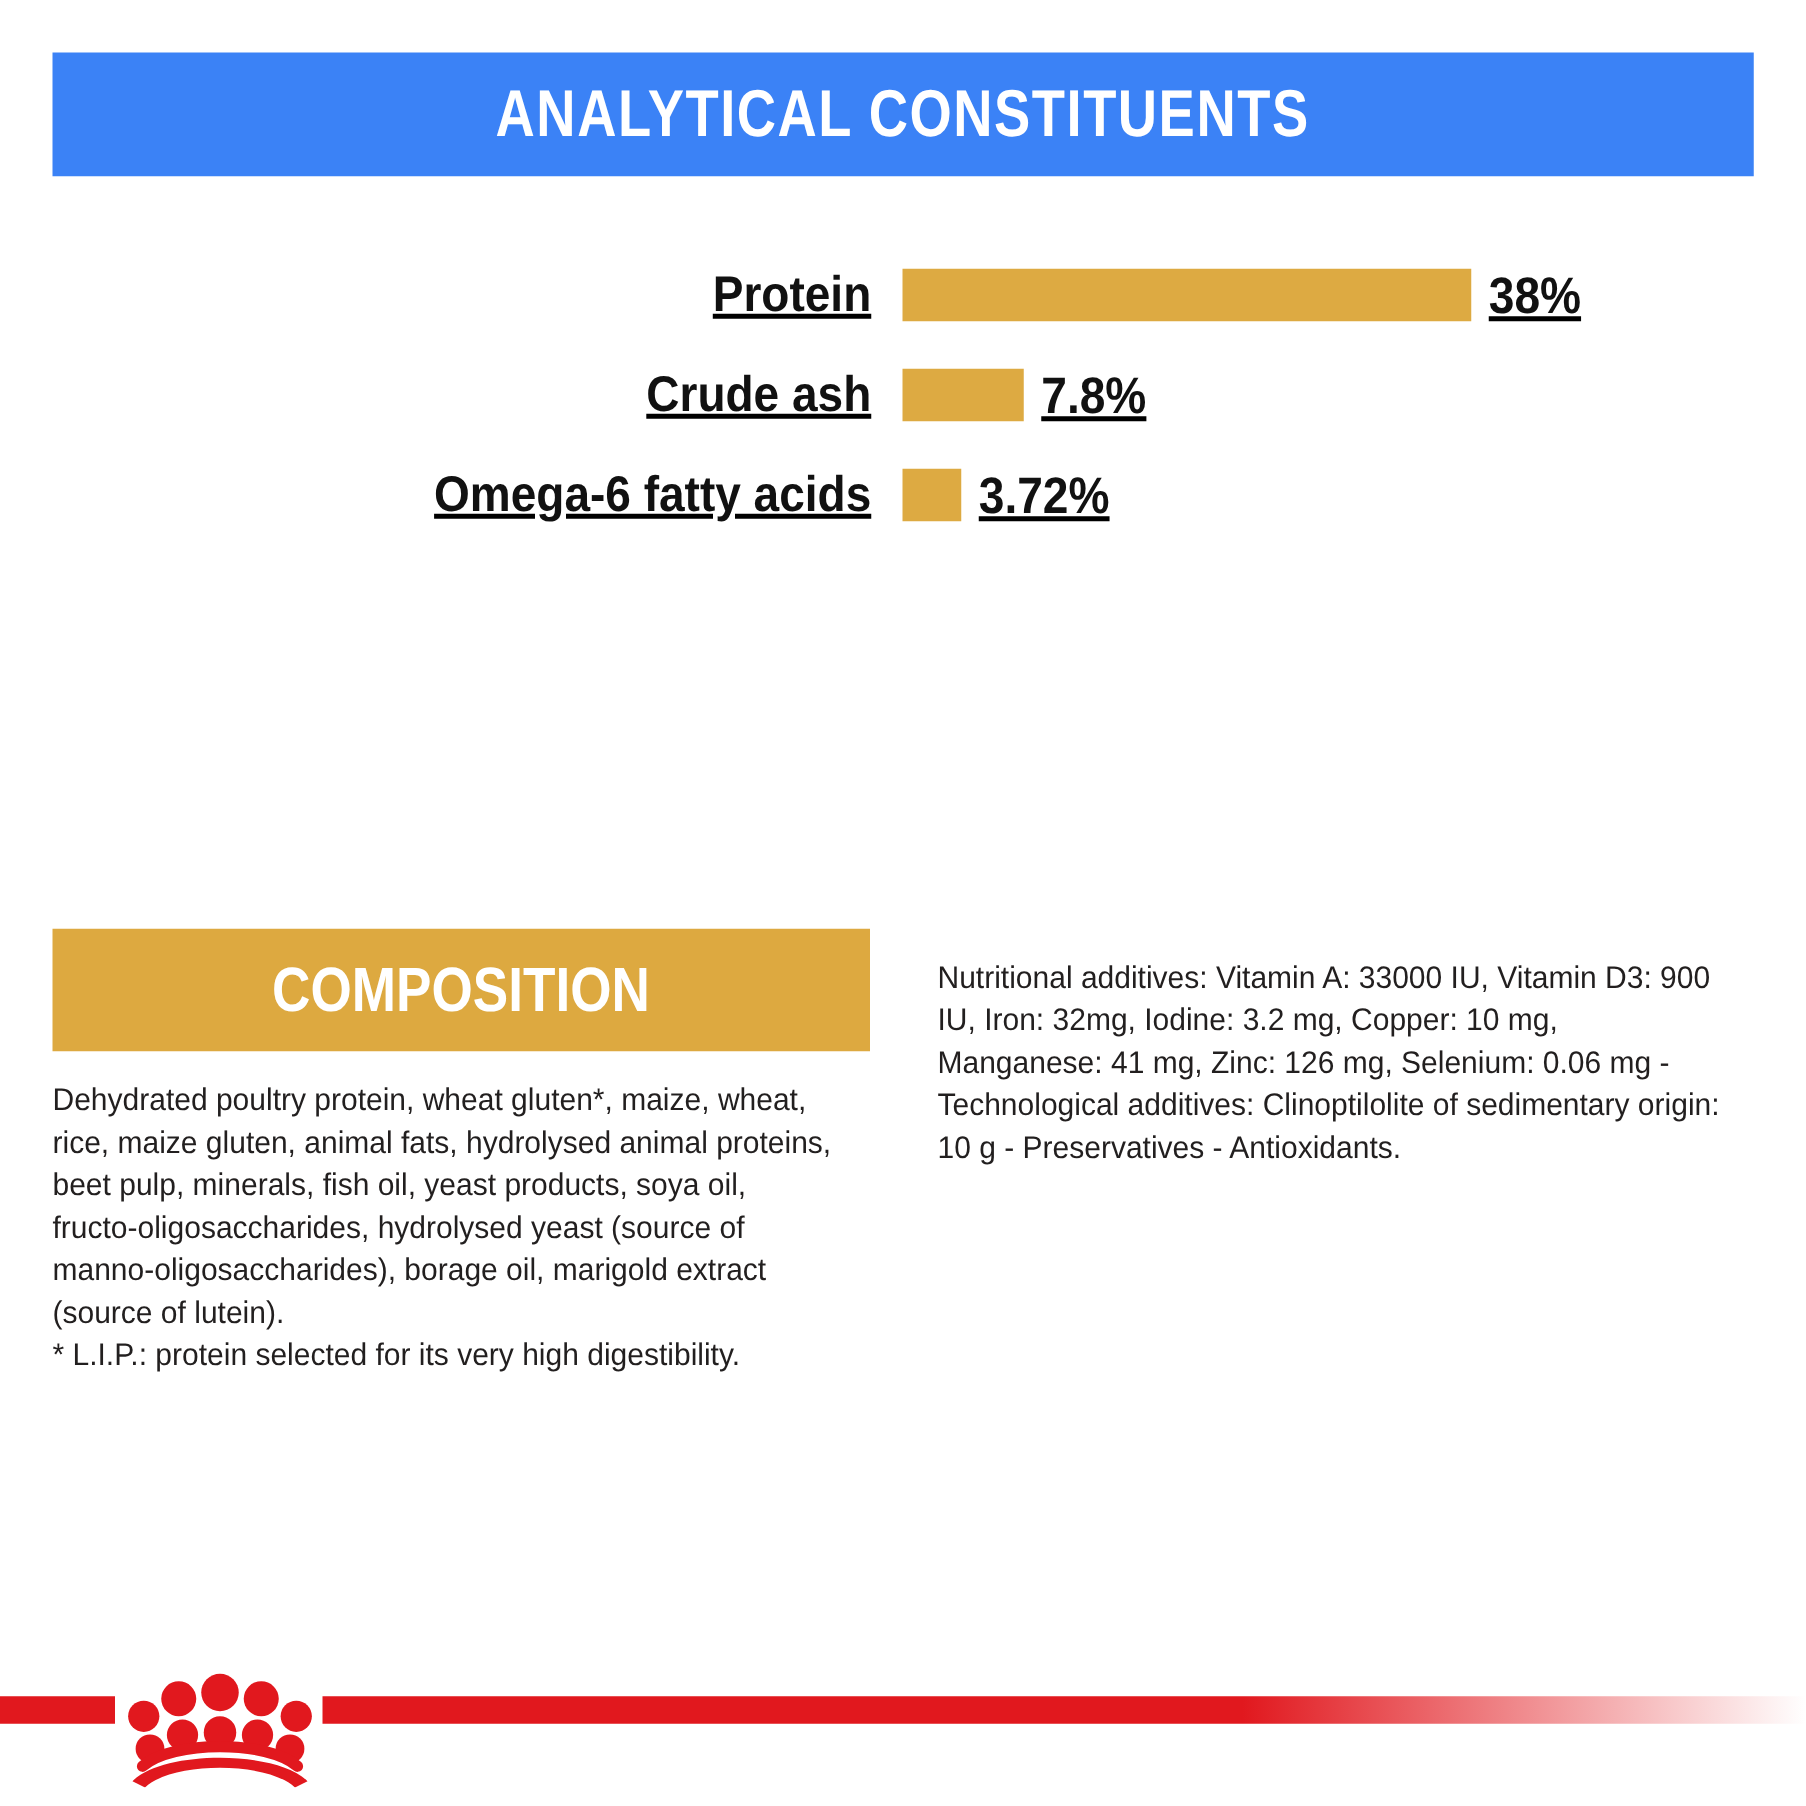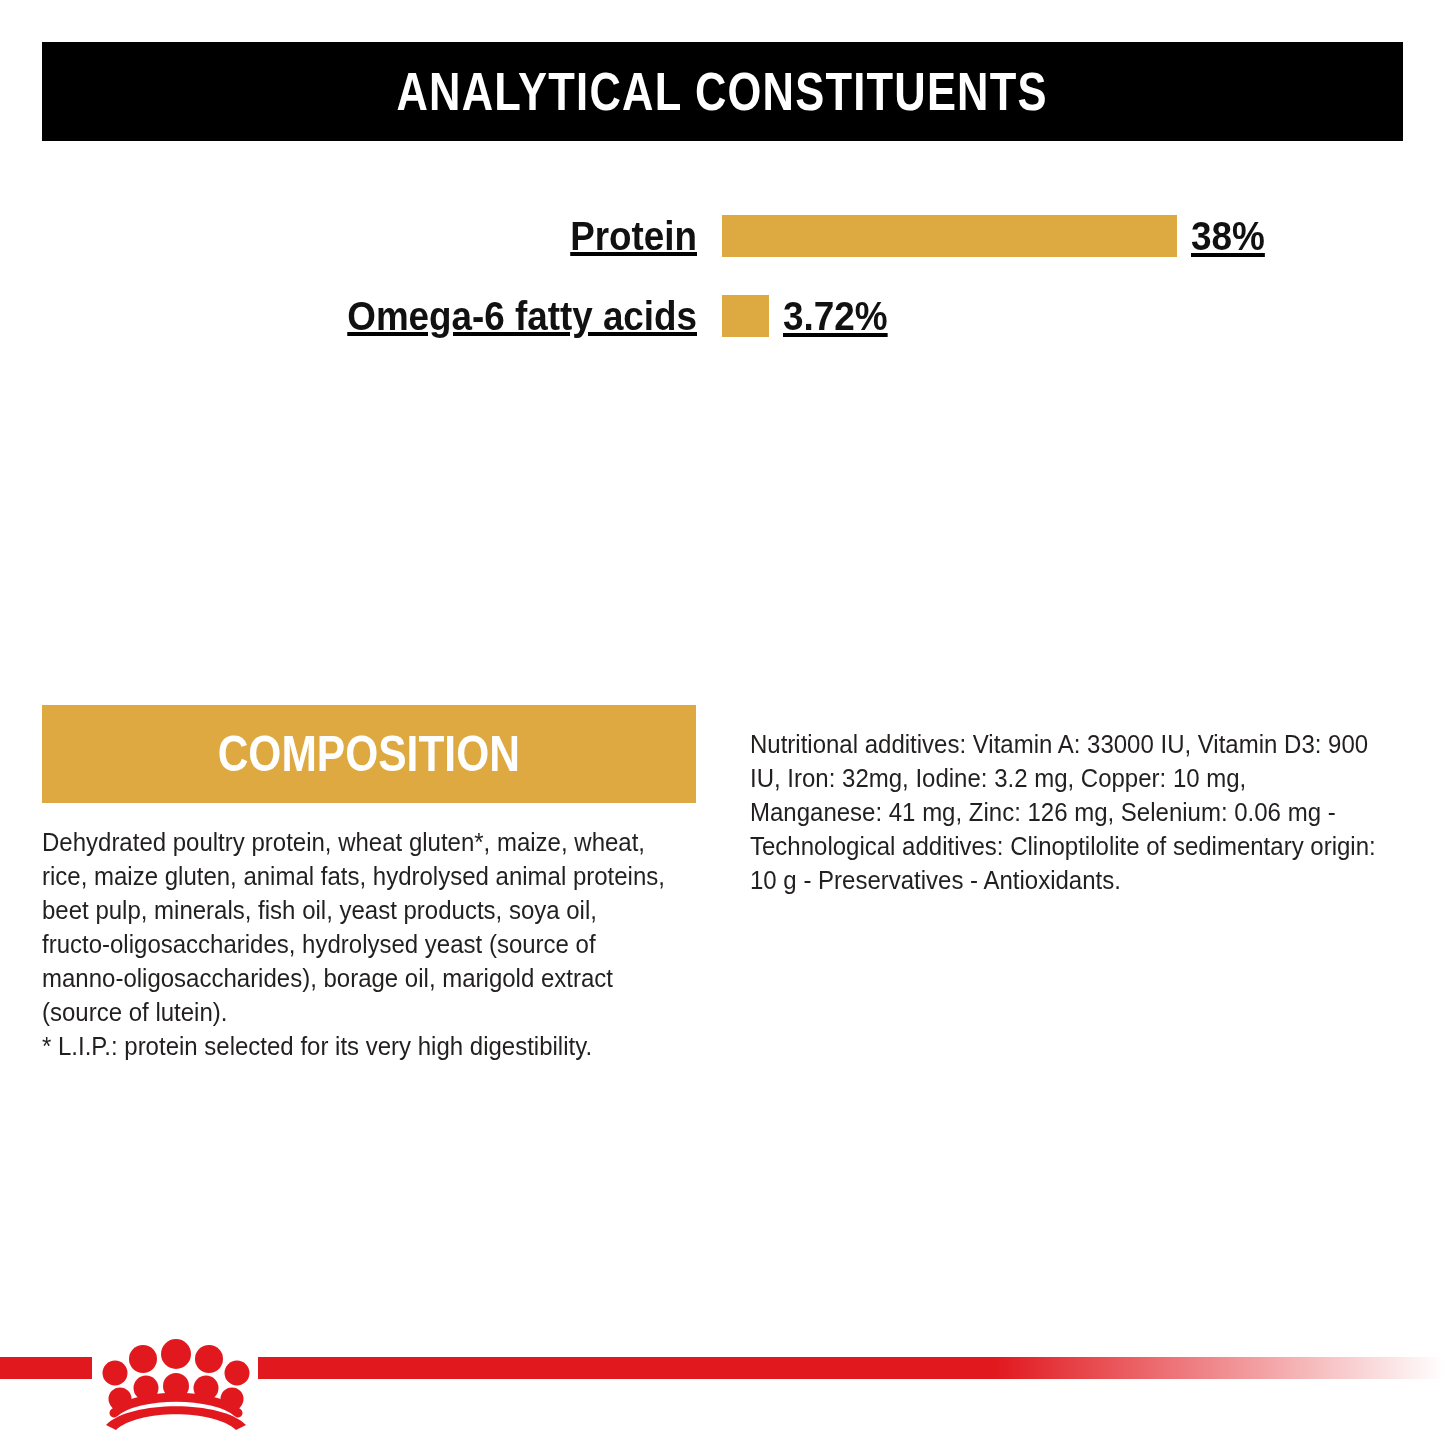--- a/index.html
+++ b/index.html
@@ -18,21 +18,21 @@
     overflow: hidden;
   }
 
   
   .banner {
     position: absolute;
     left: 42px;
     top: 42px;
     width: 1361px;
     height: 99px;
-    background: #000000;
+    background: #3b82f6;
     display: flex;
     align-items: center;
     justify-content: center;
   }
   .banner-title {
     color: #ffffff;
     font-size: 53px;
     font-weight: bold;
     letter-spacing: 1.5px;
     transform: scaleX(0.82);
@@ -82,21 +82,21 @@
     color: #111111;
     transform: scaleX(0.9);
     transform-origin: left center;
     white-space: nowrap;
     line-height: 1;
   }
 
   
   .panel {
     position: absolute;
-    top: 705px;
+    top: 743px;
   }
   .panel.left  { left: 42px;  width: 654px; }
   .panel.right { left: 750px; width: 653px; }
 
   .panel-header {
     height: 98px;
     background: #DDA940;
     display: flex;
     align-items: center;
     justify-content: center;
@@ -173,20 +173,27 @@
 
     <div class="bar-row">
       <div class="bar-label">Protein</div>
       <div class="bar-track">
         <div class="bar-fill" style="width: 455px; background: rgb(221, 170, 66);"></div>
         <div class="bar-value">38%</div>
       </div>
     </div>
 
 
+    <div class="bar-row">
+      <div class="bar-label">Crude ash</div>
+      <div class="bar-track">
+        <div class="bar-fill" style="width: 97px; background: rgb(221, 170, 66);"></div>
+        <div class="bar-value">7.8%</div>
+      </div>
+    </div>
 
     <div class="bar-row">
       <div class="bar-label">Omega-6 fatty acids</div>
       <div class="bar-track">
         <div class="bar-fill" style="width: 47px; background: rgb(221, 170, 66);"></div>
         <div class="bar-value">3.72%</div>
       </div>
     </div>
 
 

